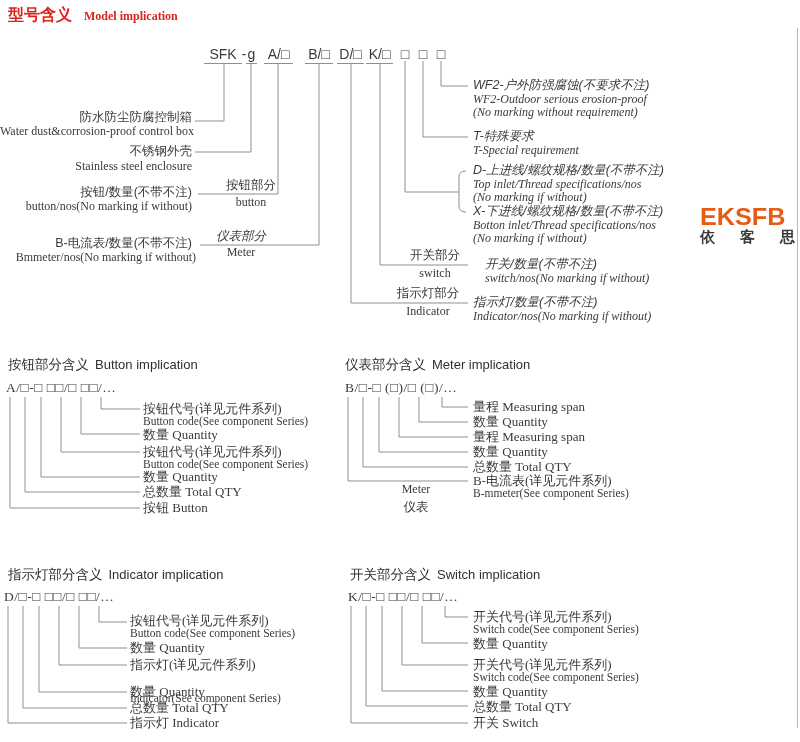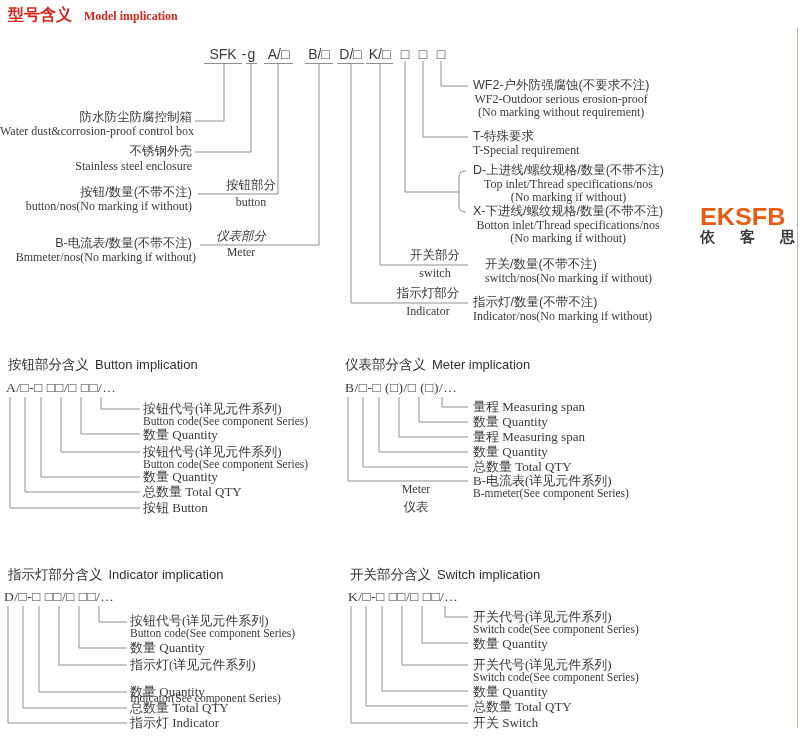--- a/index.html
+++ b/index.html
@@ -7,25 +7,25 @@
         font-family:"Liberation Sans",sans-serif;color:#3a3a3a;}
   .abs{position:absolute;white-space:nowrap;}
   
   #title{left:8px;top:5px;font-size:16px;font-weight:bold;color:#d9251c;}
   #title .en{margin-left:12px;}
   
   .tok{position:absolute;top:46px;font-size:14px;color:#3a3a3a;text-align:center;height:16px;line-height:16px;}
   .tok.ul{border-bottom:1px solid #8f8f8f;padding-bottom:1px;}
   
   .cn{font-size:12.5px;font-family:"Liberation Sans",sans-serif;line-height:13.5px;}
-  .en{font-size:12px;font-family:"Liberation Serif",serif;line-height:13.5px;text-align:center;}
+  .en{font-size:12px;font-family:"Liberation Serif",serif;line-height:13.5px;}
   .mix{font-size:13px;font-family:"Liberation Serif",serif;line-height:13.5px;}
   .r{text-align:right;}
   .c{text-align:center;}
-  .blk div{line-height:13.5px;}
+  .blk div{line-height:13.5px;font-style:italic;}
   
   .sec-h{font-size:13.5px;color:#2e2e2e;}
   .sec-h .en{font-size:13px;font-family:"Liberation Sans",sans-serif;margin-left:6px;}
   .submodel{font-size:13.5px;font-family:"Liberation Serif",serif;letter-spacing:0.5px;color:#3a3a3a;}
   .small-en{font-size:11.5px;font-family:"Liberation Serif",serif;line-height:13px;}
   
   #logo-en{left:700px;top:203px;width:96px;font-size:24px;font-weight:900;color:#e65c12;
            letter-spacing:0px;transform:scaleX(1.05);transform-origin:left;font-family:"Liberation Sans",sans-serif;}
   #logo-cn{left:700px;top:228px;width:96px;font-size:15px;font-weight:bold;color:#3a3a3a;
            display:flex;justify-content:space-between;}

